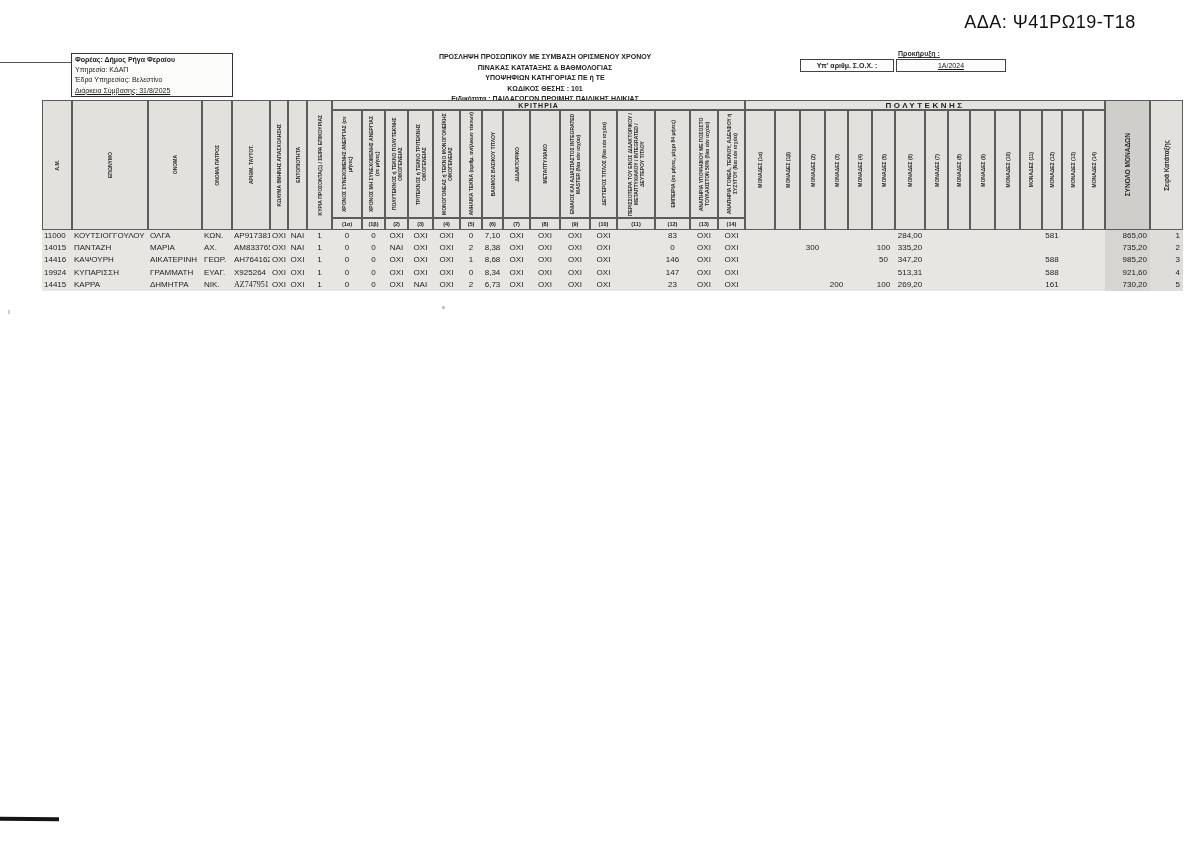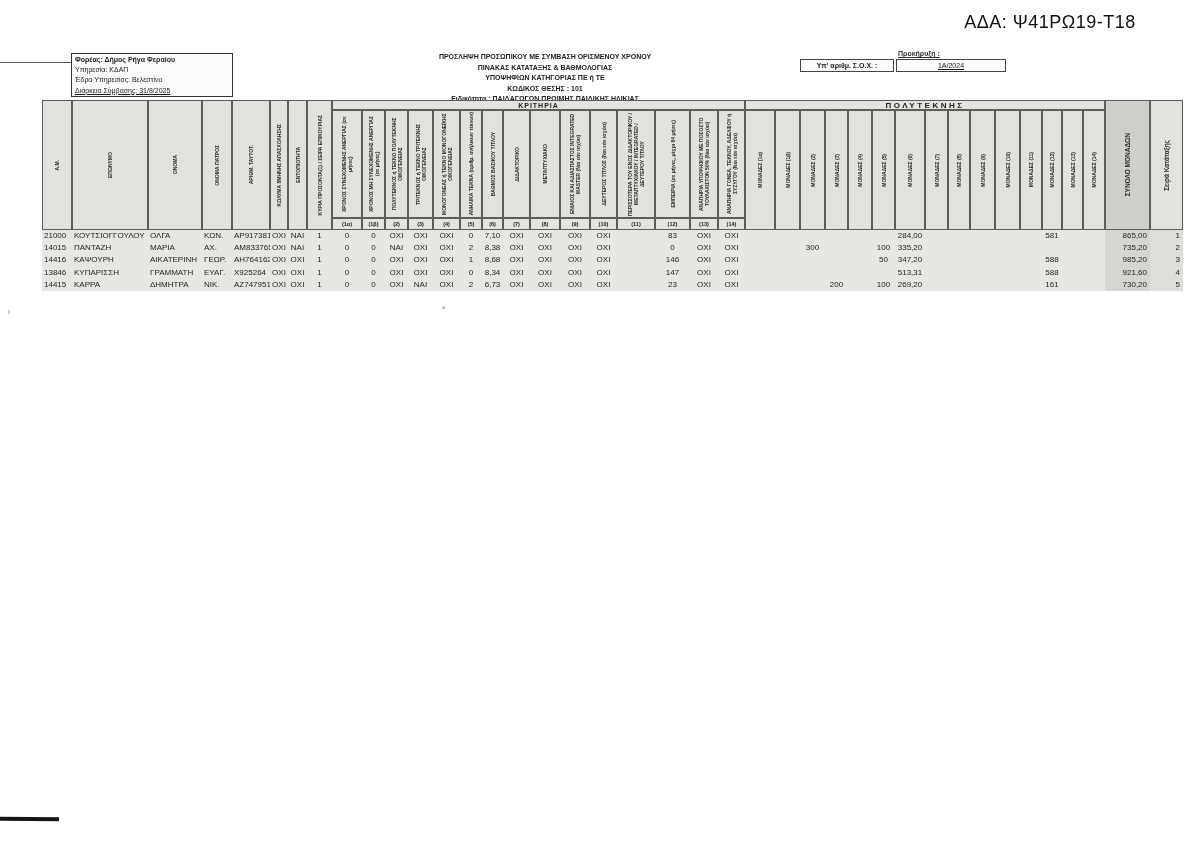--- a/index.html
+++ b/index.html
@@ -212,21 +212,21 @@
     </div>
     <div class="cell hd" style="grid-area: 2 / 38 / span 2 / span 1;">
       <span>ΜΟΝΑΔΕΣ (14)</span>
     </div>
     <div class="cell hd total-hd" style="grid-area: 1 / 39 / span 3 / span 1;">
       <span>ΣΥΝΟΛΟ ΜΟΝΑΔΩΝ</span>
     </div>
     <div class="cell hd rank-hd" style="grid-area: 1 / 40 / span 3 / span 1;">
       <span>Σειρά Κατάταξης</span>
     </div>
-    <div class="cell dt left" style="grid-area: 4 / 1 / span 1 / span 1;">21000</div>
+    <div class="cell dt left" style="grid-area: 4 / 1 / span 1 / span 1;">11000</div>
     <div class="cell dt left" style="grid-area: 4 / 2 / span 1 / span 1;">ΚΟΥΤΣΙΟΓΓΟΥΛΟΥ</div>
     <div class="cell dt left" style="grid-area: 4 / 3 / span 1 / span 1;">ΟΛΓΑ</div>
     <div class="cell dt left" style="grid-area: 4 / 4 / span 1 / span 1;">ΚΩΝ.</div>
     <div class="cell dt left" style="grid-area: 4 / 5 / span 1 / span 1;">ΑΡ917381</div>
     <div class="cell dt" style="grid-area: 4 / 6 / span 1 / span 1;">ΟΧΙ</div>
     <div class="cell dt" style="grid-area: 4 / 7 / span 1 / span 1;">ΝΑΙ</div>
     <div class="cell dt" style="grid-area: 4 / 8 / span 1 / span 1;">1</div>
     <div class="cell dt" style="grid-area: 4 / 9 / span 1 / span 1;">0</div>
     <div class="cell dt" style="grid-area: 4 / 10 / span 1 / span 1;">0</div>
     <div class="cell dt" style="grid-area: 4 / 11 / span 1 / span 1;">ΟΧΙ</div>
@@ -332,21 +332,21 @@
     <div class="cell dt" style="grid-area: 6 / 31 / span 1 / span 1;"></div>
     <div class="cell dt" style="grid-area: 6 / 32 / span 1 / span 1;"></div>
     <div class="cell dt" style="grid-area: 6 / 33 / span 1 / span 1;"></div>
     <div class="cell dt" style="grid-area: 6 / 34 / span 1 / span 1;"></div>
     <div class="cell dt" style="grid-area: 6 / 35 / span 1 / span 1;"></div>
     <div class="cell dt" style="grid-area: 6 / 36 / span 1 / span 1;">588</div>
     <div class="cell dt" style="grid-area: 6 / 37 / span 1 / span 1;"></div>
     <div class="cell dt" style="grid-area: 6 / 38 / span 1 / span 1;"></div>
     <div class="cell dt right dtotal" style="grid-area: 6 / 39 / span 1 / span 1;">985,20</div>
     <div class="cell dt right drank" style="grid-area: 6 / 40 / span 1 / span 1;">3</div>
-    <div class="cell dt left" style="grid-area: 7 / 1 / span 1 / span 1;">13846</div>
+    <div class="cell dt left" style="grid-area: 7 / 1 / span 1 / span 1;">19924</div>
     <div class="cell dt left" style="grid-area: 7 / 2 / span 1 / span 1;">ΚΥΠΑΡΙΣΣΗ</div>
     <div class="cell dt left" style="grid-area: 7 / 3 / span 1 / span 1;">ΓΡΑΜΜΑΤΗ</div>
     <div class="cell dt left" style="grid-area: 7 / 4 / span 1 / span 1;">ΕΥΑΓ.</div>
     <div class="cell dt left" style="grid-area: 7 / 5 / span 1 / span 1;">Χ925264</div>
     <div class="cell dt" style="grid-area: 7 / 6 / span 1 / span 1;">ΟΧΙ</div>
     <div class="cell dt" style="grid-area: 7 / 7 / span 1 / span 1;">ΟΧΙ</div>
     <div class="cell dt" style="grid-area: 7 / 8 / span 1 / span 1;">1</div>
     <div class="cell dt" style="grid-area: 7 / 9 / span 1 / span 1;">0</div>
     <div class="cell dt" style="grid-area: 7 / 10 / span 1 / span 1;">0</div>
     <div class="cell dt" style="grid-area: 7 / 11 / span 1 / span 1;">ΟΧΙ</div>
@@ -376,21 +376,21 @@
     <div class="cell dt" style="grid-area: 7 / 35 / span 1 / span 1;"></div>
     <div class="cell dt" style="grid-area: 7 / 36 / span 1 / span 1;">588</div>
     <div class="cell dt" style="grid-area: 7 / 37 / span 1 / span 1;"></div>
     <div class="cell dt" style="grid-area: 7 / 38 / span 1 / span 1;"></div>
     <div class="cell dt right dtotal" style="grid-area: 7 / 39 / span 1 / span 1;">921,60</div>
     <div class="cell dt right drank" style="grid-area: 7 / 40 / span 1 / span 1;">4</div>
     <div class="cell dt left" style="grid-area: 8 / 1 / span 1 / span 1;">14415</div>
     <div class="cell dt left" style="grid-area: 8 / 2 / span 1 / span 1;">ΚΑΡΡΑ</div>
     <div class="cell dt left" style="grid-area: 8 / 3 / span 1 / span 1;">ΔΗΜΗΤΡΑ</div>
     <div class="cell dt left" style="grid-area: 8 / 4 / span 1 / span 1;">ΝΙΚ.</div>
-    <div class="cell dt left" style="grid-area: 8 / 5 / span 1 / span 1;">ΑΖ747951</div>
+    <div class="cell dt left" style="grid-area: 8 / 5 / span 1 / span 1; font-family: Liberation Serif, serif;">ΑΖ747951</div>
     <div class="cell dt" style="grid-area: 8 / 6 / span 1 / span 1;">ΟΧΙ</div>
     <div class="cell dt" style="grid-area: 8 / 7 / span 1 / span 1;">ΟΧΙ</div>
     <div class="cell dt" style="grid-area: 8 / 8 / span 1 / span 1;">1</div>
     <div class="cell dt" style="grid-area: 8 / 9 / span 1 / span 1;">0</div>
     <div class="cell dt" style="grid-area: 8 / 10 / span 1 / span 1;">0</div>
     <div class="cell dt" style="grid-area: 8 / 11 / span 1 / span 1;">ΟΧΙ</div>
     <div class="cell dt" style="grid-area: 8 / 12 / span 1 / span 1;">ΝΑΙ</div>
     <div class="cell dt" style="grid-area: 8 / 13 / span 1 / span 1;">ΟΧΙ</div>
     <div class="cell dt" style="grid-area: 8 / 14 / span 1 / span 1;">2</div>
     <div class="cell dt" style="grid-area: 8 / 15 / span 1 / span 1;">6,73</div>

